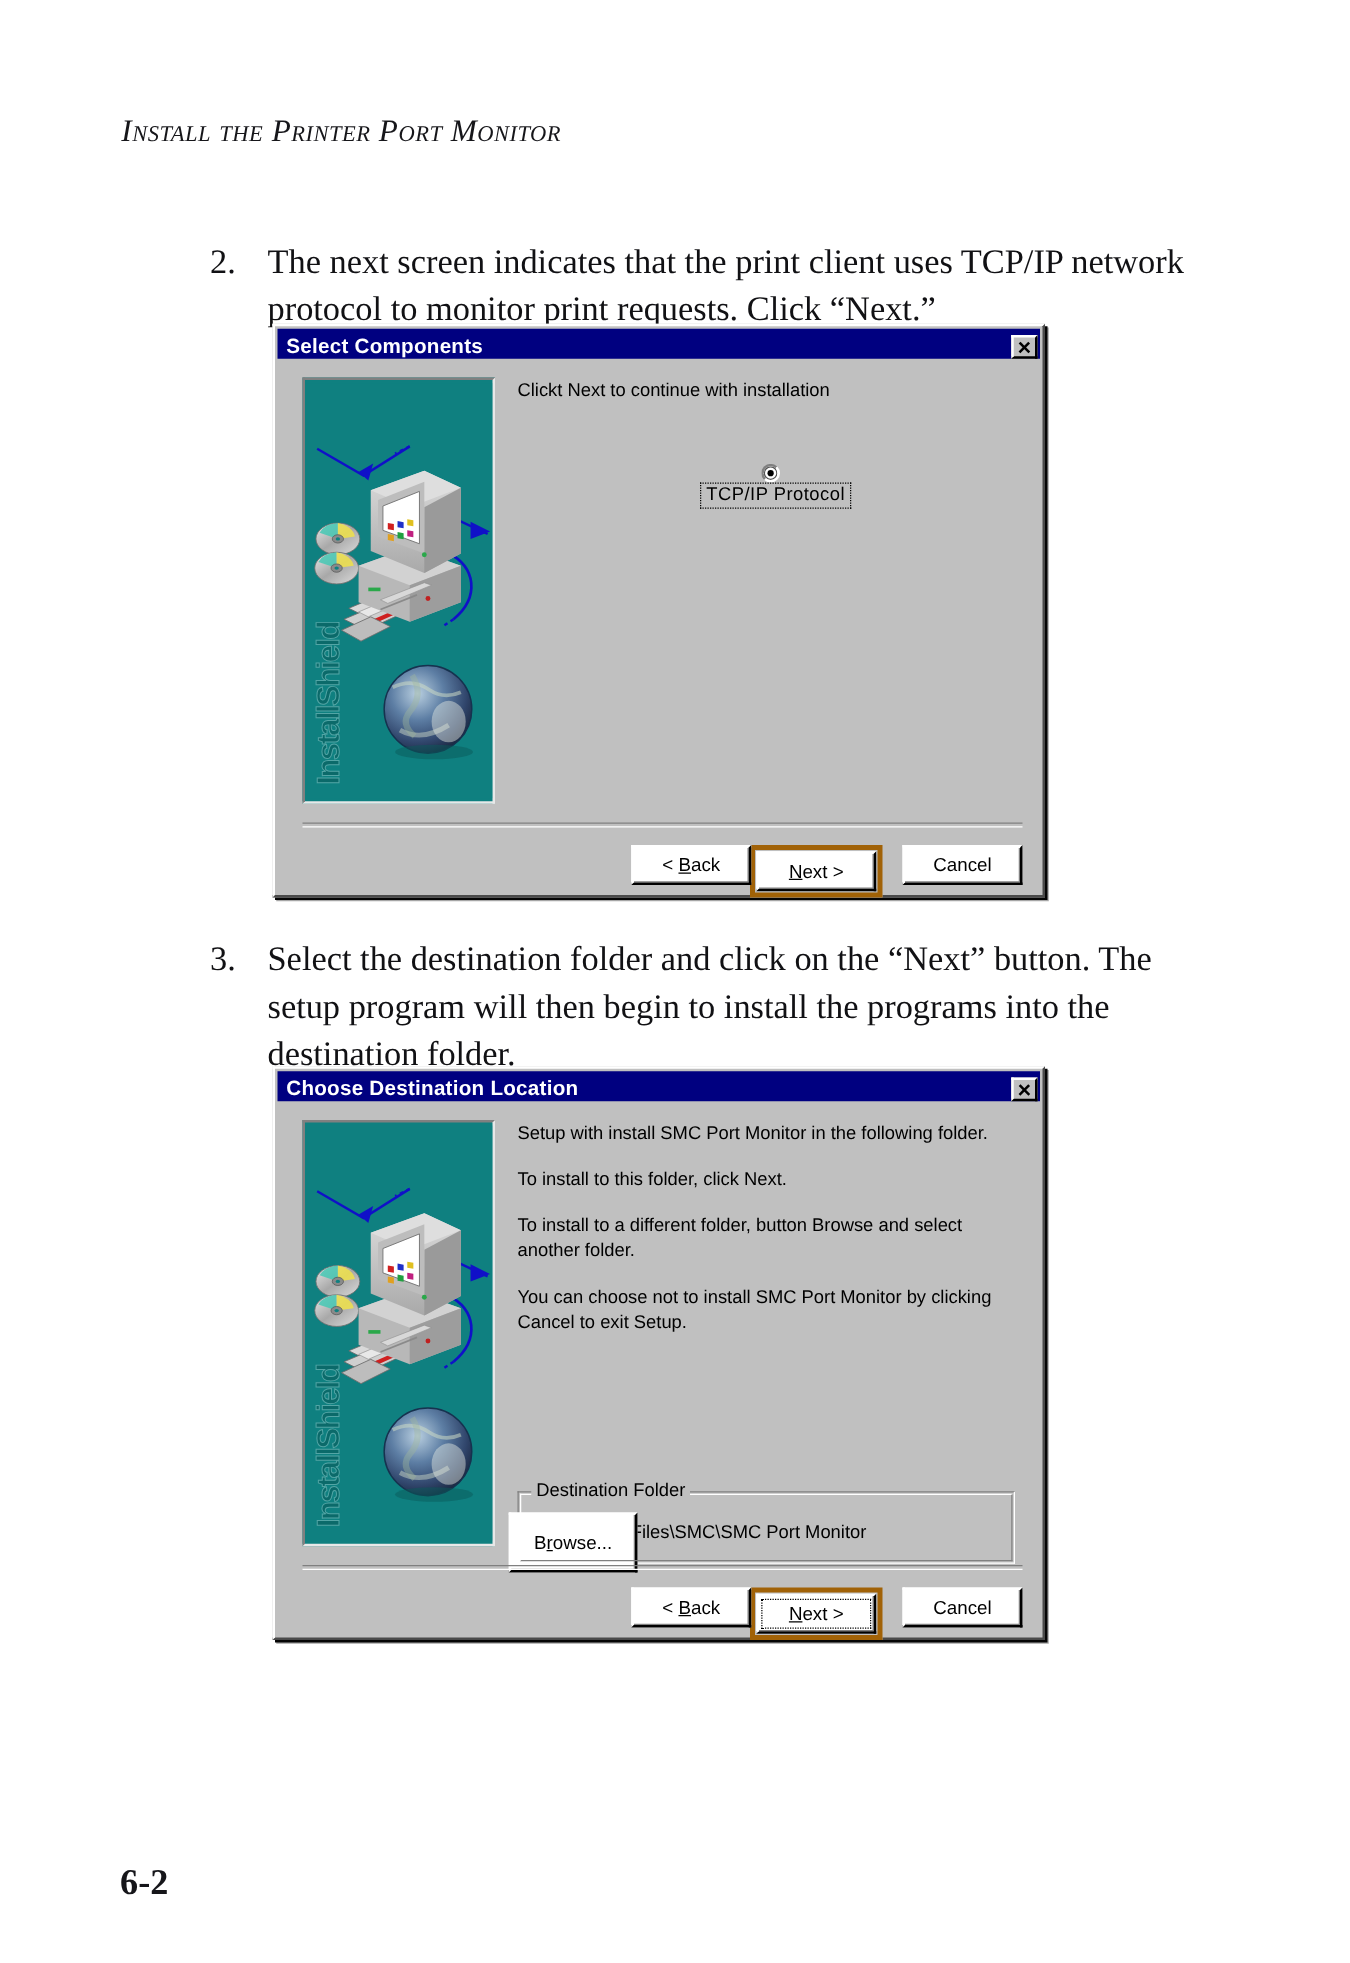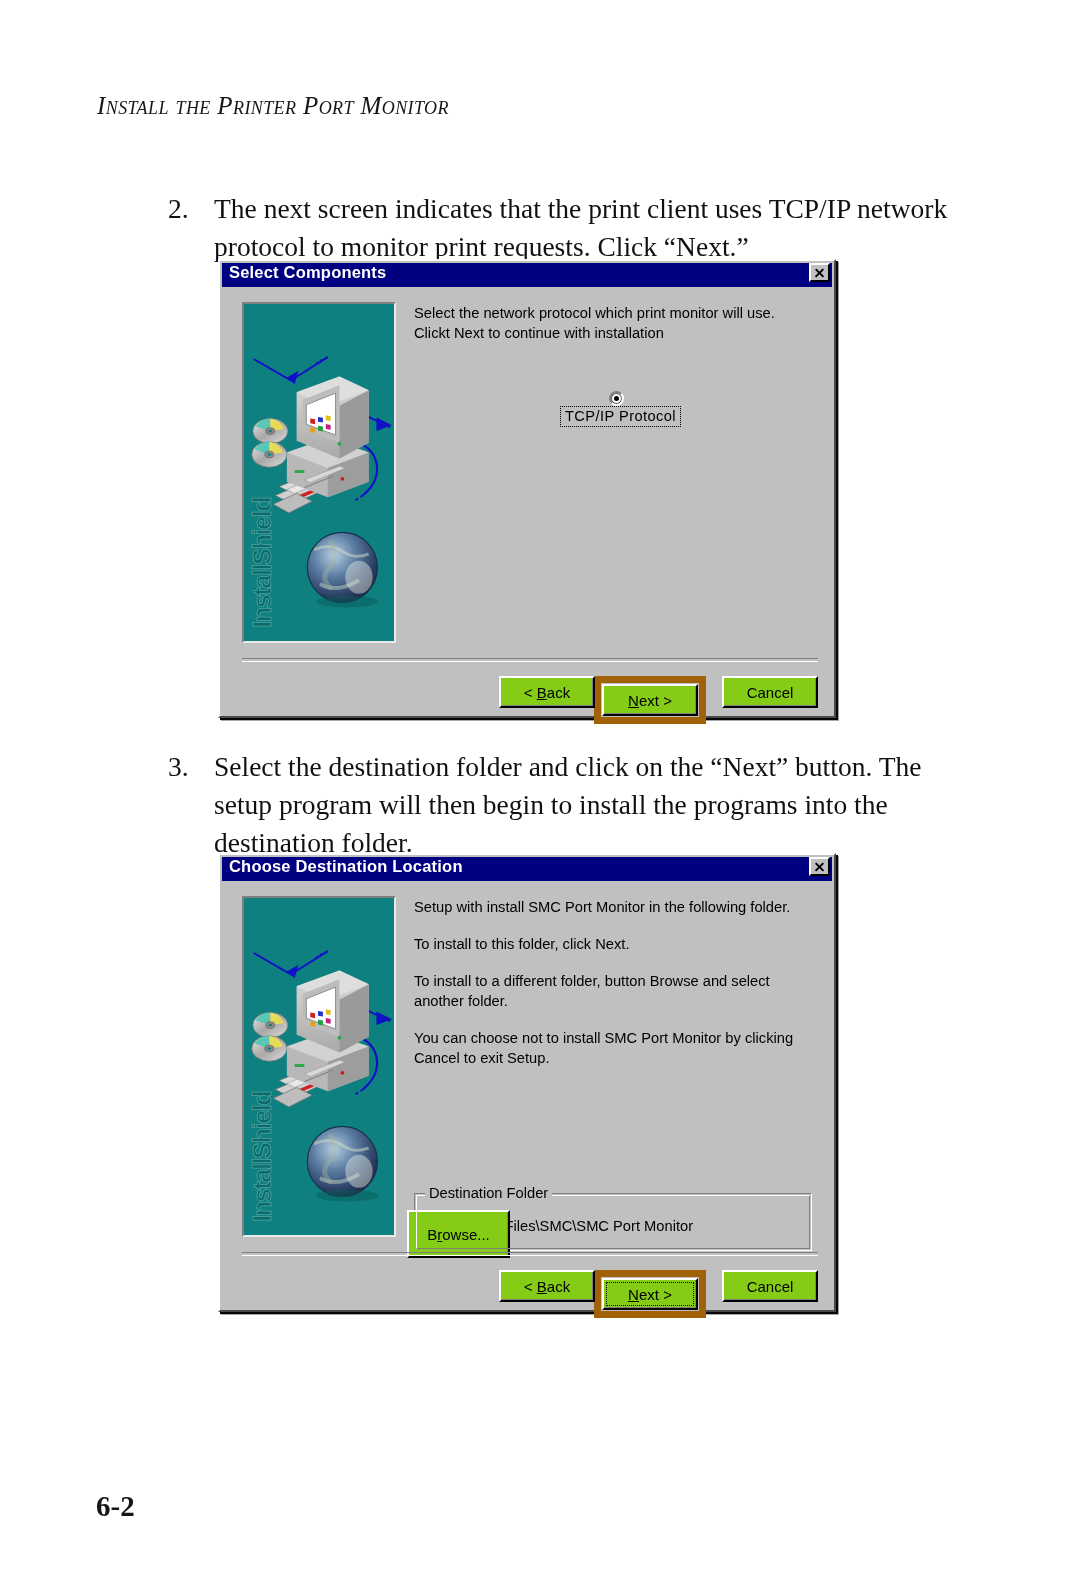--- a/index.html
+++ b/index.html
@@ -84,21 +84,21 @@
   }
 
   .titlebar {
     position: absolute;
     left: 2px;
     top: 2px;
     right: 2px;
     height: 24px;
     background: #000080;
     display: flex;
-    align-items: flex-start;
+    align-items: flex-end;
     padding: 0 2px 0 7px;
     box-sizing: border-box;
   }
   .titlebar .title {
     color: #ffffff;
     font-family: "Liberation Sans", sans-serif;
     font-size: 16.5px;
     font-weight: bold;
     letter-spacing: 0.2px;
     flex: 1;
@@ -257,21 +257,21 @@
   .browse-btn {
     position: absolute;
     right: 8px;
     top: 16px;
     width: 103px;
     height: 48px;
   }
 
   
   .btn {
-    background: #84cc16;
+    background: #ffffff;
     border-top: 2px solid #ffffff;
     border-left: 2px solid #ffffff;
     border-right: 2px solid #000000;
     border-bottom: 2px solid #000000;
     box-sizing: border-box;
     font-family: "Liberation Sans", sans-serif;
     font-size: 15px;
     color: #000000;
     display: flex;
     align-items: center;
@@ -299,21 +299,21 @@
     display: flex;
     justify-content: flex-end;
     align-items: flex-start;
   }
   .btn-back  { width: 96px; height: 32px; }
   .btn-next  { width: 96px; height: 32px; }
   .btn-cancel{ width: 96px; height: 32px; margin-left: 16px; }
 
   
   .btn-default-wrap {
-    border: 7px solid #a16207;
+    border: 4px solid #a16207;
     padding: 1px;
     box-sizing: content-box;
     background: #c0c0c0;
     margin-left: -1px;
   }
   .focus-ring .btn-next::after {
     content: "";
     position: absolute;
     left: 2px; top: 2px; right: 2px; bottom: 2px;
     border: 1px dotted #000000;
@@ -426,21 +426,20 @@
           <ellipse cx="101" cy="268" rx="36" ry="36" fill="none" stroke="#16324f" stroke-width="1.2"></ellipse>
           <ellipse cx="106" cy="303" rx="32" ry="6" fill="#0a5a5a" opacity="0.5"></ellipse>
         </g>
 
         <text x="28" y="330" transform="rotate(-90 28 330)" font-family="Liberation Sans, sans-serif" font-size="26" font-weight="bold" letter-spacing="-1.5" fill="#0b6a6a" stroke="#53a5a5" stroke-width="0.8">InstallShield</text>
       </svg>
     </div>
 
     <div class="content">
       <div class="blurb">
-        <p style="margin-bottom:0">Select the network protocol which print monitor will use.</p>
         <p>Clickt Next to continue with installation</p>
       </div>
       <div class="radio-row">
         <span class="radio-dot"></span>
         <span class="radio-label">TCP/IP Protocol</span>
       </div>
     </div>
 
     <div class="separator"></div>
 

